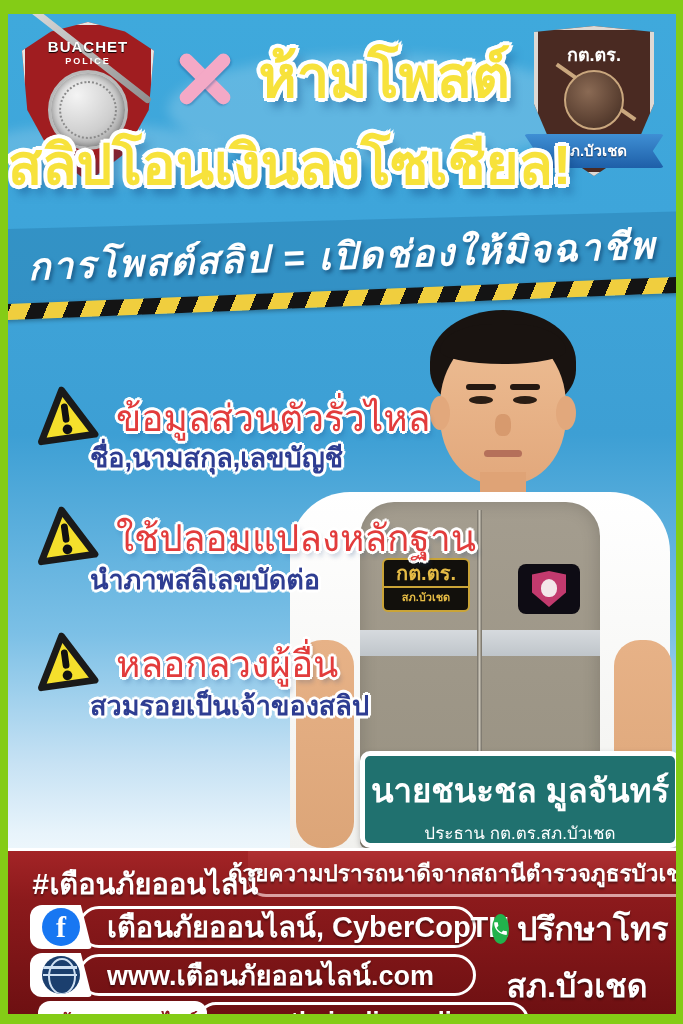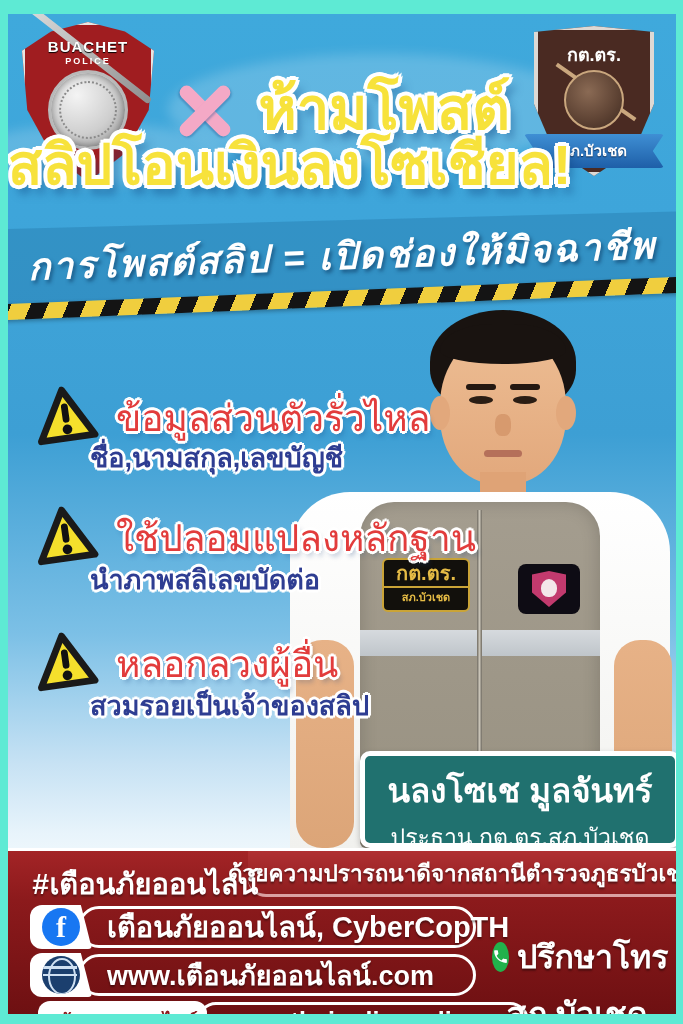--- a/index.html
+++ b/index.html
@@ -1,17 +1,17 @@
 <!DOCTYPE html>
 <html><head>
 <meta charset="utf-8">
 <style>
   * { margin:0; padding:0; box-sizing:border-box; }
   html,body { width:683px; height:1024px; background:#fff; font-family:"Liberation Sans", sans-serif; overflow:hidden; }
-  .page { position:relative; width:683px; height:1024px; background:#5eead4; }
+  .page { position:relative; width:683px; height:1024px; background:#84cc16; }
   .poster { position:absolute; left:8px; top:14px; width:668px; height:1000px; overflow:hidden;
             background:linear-gradient(180deg,#3fa9dc 0%,#3ea5da 20%,#3d9fd4 42%,#7cc0e6 62%,#c7e2f4 75%,#e8f4fb 82%,#eef7fc 84%);}
   
   .cloud { position:absolute; background:rgba(255,255,255,.18); border-radius:50%; filter:blur(6px); }
   .badge-left { position:absolute; left:14px; top:8px; width:132px; height:160px; }
   .shield-red { position:absolute; inset:0; background:#a01d20; border:3px solid #e8e6e2;
                 clip-path:polygon(50% 0,78% 6%,100% 18%,96% 55%,78% 82%,50% 100%,22% 82%,4% 55%,0 18%,22% 6%); }
   .badge-left .arc-top { position:absolute; top:16px; left:0; width:100%; text-align:center; color:#fff; font-weight:bold; font-size:15px; letter-spacing:1px; text-shadow:0 1px 1px #000; }
   .badge-left .arc-sub { position:absolute; top:34px; left:0; width:100%; text-align:center; color:#fff; font-weight:bold; font-size:9px; letter-spacing:2px; }
   .medal { position:absolute; left:26px; top:48px; width:80px; height:80px; border-radius:50%;
@@ -22,21 +22,21 @@
   .badge-right { position:absolute; right:12px; top:12px; width:140px; height:170px; }
   .shield-brown { position:absolute; left:10px; top:0; width:120px; height:150px; background:#4a2a22; border:4px solid #ded9d4;
                   clip-path:polygon(50% 0,100% 4%,100% 52%,84% 82%,50% 100%,16% 82%,0 52%,0 4%); }
   .badge-right .t1 { position:absolute; top:14px; left:10px; width:120px; text-align:center; color:#fff; font-weight:bold; font-size:18px; }
   .medal2 { position:absolute; left:40px; top:44px; width:60px; height:60px; border-radius:50%;
             background:radial-gradient(circle at 40% 35%,#8a6a54,#5d4233 60%,#3c281f); border:2px solid #caa77e; }
   .spear2 { position:absolute; left:24px; top:64px; width:96px; height:4px; background:#caa77e; transform:rotate(35deg); }
   .ribbon { position:absolute; left:0px; top:108px; width:140px; height:34px; background:linear-gradient(180deg,#3f8fd4,#1e5fa8);
             clip-path:polygon(0 0,8% 50%,0 100%,100% 100%,92% 50%,100% 0); border-radius:4px; display:flex; align-items:center; justify-content:center; }
   .ribbon span { color:#fff; font-weight:bold; font-size:15px; text-shadow:0 1px 1px #0a2c56; }
-  .title-row { position:absolute; left:0; top:64px; width:100%; text-align:center; white-space:nowrap; }
+  .title-row { position:absolute; left:0; top:32px; width:100%; text-align:center; white-space:nowrap; }
   .x-mark { display:inline-block; vertical-align:middle; margin-right:18px; position:relative; width:62px; height:62px; }
   .x-mark i { position:absolute; left:-2px; top:26px; width:66px; height:14px; background:#f4a9c6; border-radius:7px; box-shadow:0 2px 2px rgba(30,80,140,.35); }
   .x-mark i:first-child { transform:rotate(45deg); }
   .x-mark i:last-child { transform:rotate(-45deg); }
   .big-yellow { display:inline-block; vertical-align:middle; color:#f7e23b; font-weight:bold; font-size:58px; line-height:1.05;
     text-shadow:-3px -3px 0 #fff,3px -3px 0 #fff,-3px 3px 0 #fff,3px 3px 0 #fff,0 -4px 0 #fff,0 4px 0 #fff,-4px 0 0 #fff,4px 0 0 #fff,6px 9px 8px rgba(15,70,130,.5); }
   .title-row2 { position:absolute; left:0; top:122px; width:100%; white-space:nowrap; }
   .title-row2 .big-yellow { font-size:56px; }
   .sub-band { position:absolute; left:-10px; top:206px; width:700px; height:78px; background:rgba(20,90,140,.25); transform:rotate(-1.5deg); }
   .subtitle { position:absolute; left:0; top:212px; width:100%; text-align:center; color:#fff; font-size:37px; font-weight:bold; font-style:italic;
@@ -70,40 +70,40 @@
   .tri { position:absolute; width:62px; height:58px; transform:rotate(-8deg); }
   .tri svg { width:100%; height:100%; }
   .w-title { position:absolute; color:#e23c3c; font-weight:normal; font-size:37px; white-space:nowrap;
     text-shadow:-2px -2px 0 #fff,2px -2px 0 #fff,-2px 2px 0 #fff,2px 2px 0 #fff,0 -3px 0 #fff,0 3px 0 #fff,-3px 0 0 #fff,3px 0 0 #fff,3px 5px 5px rgba(20,60,120,.35); }
   .w-detail { position:absolute; color:#2e3d92; font-weight:bold; font-size:27px; white-space:nowrap;
     text-shadow:-2px -2px 0 #fff,2px -2px 0 #fff,-2px 2px 0 #fff,2px 2px 0 #fff,0 -3px 0 #fff,0 3px 0 #fff,-3px 0 0 #fff,3px 0 0 #fff; }
   
   .nameplate { position:absolute; left:352px; top:737px; width:320px; height:97px; background:#20716f; border:5px solid #fff; border-radius:10px;
                box-shadow:0 3px 6px rgba(0,0,0,.25); text-align:center; color:#fff; }
   .nameplate .nm { font-size:33px; font-weight:bold; margin-top:8px; white-space:nowrap; }
-  .nameplate .pos { font-size:23px; margin-top:2px; white-space:nowrap; }
+  .nameplate .pos { font-size:17px; margin-top:2px; white-space:nowrap; }
   
   .footer { position:absolute; left:0; top:834px; width:668px; height:166px; background:linear-gradient(180deg,#a32426 0%,#8c1a1c 30%,#6e1012 100%); border-top:3px solid #fff; }
   .hashtag { position:absolute; left:24px; top:10px; color:#fff; font-weight:bold; font-size:29px; white-space:nowrap; text-shadow:0 2px 2px rgba(0,0,0,.4);font-family:Liberation Mono, monospace; }
   .courtesy-box { position:absolute; left:240px; top:0; width:428px; height:46px; background:linear-gradient(180deg,#b03032,#8e1d1f); border-radius:0 0 0 18px;
                   border-bottom:3px solid rgba(255,255,255,.55); display:flex; align-items:center; justify-content:center; }
   .courtesy-box span { color:#fff; font-weight:bold; font-size:22.5px; white-space:nowrap; text-shadow:0 2px 2px rgba(0,0,0,.45); }
   .row { position:absolute; left:22px; height:44px; display:flex; align-items:center; }
   .icon-tile { width:62px; height:44px; background:#fff; border-radius:12px 4px 4px 12px; display:flex; align-items:center; justify-content:center; z-index:2;
                clip-path:polygon(0 0,82% 0,100% 100%,0 100%); }
   .fb-c { width:38px; height:38px; border-radius:50%; background:#1877f2; color:#fff; font-weight:bold; font-size:30px; display:flex; align-items:center; justify-content:center; font-family:"Liberation Serif",serif; }
   .pill { margin-left:-14px; height:42px; border:3px solid #fff; border-radius:22px; display:flex; align-items:center; padding:0 20px 0 26px; }
   .pill span { color:#fff; font-weight:bold; white-space:nowrap; text-shadow:0 2px 2px rgba(0,0,0,.4); }
   .globe-c { width:38px; height:38px; border-radius:50%; background:#1b3f6e; position:relative; overflow:hidden; }
   .globe-c::before { content:""; position:absolute; left:6px; top:2px; width:24px; height:33px; border:2px solid #cfe0f2; border-radius:50%; }
   .globe-c::after { content:""; position:absolute; left:1px; top:11px; width:34px; height:2px; background:#cfe0f2; box-shadow:0 7px 0 #cfe0f2,0 -1px 0 #cfe0f2; }
   .report-tile { height:40px; background:#fff; border-radius:12px; display:flex; align-items:center; justify-content:center; padding:0 10px; z-index:2; }
   .report-tile span { color:#8c1a1c; font-weight:bold; font-size:19px; white-space:nowrap; }
   .phone-col { position:absolute; right:14px; top:52px; width:170px; text-align:center; color:#fff; font-weight:bold; }
-  .phone-line1 { font-size:32px; display:flex; align-items:center; justify-content:flex-start; gap:8px; white-space:nowrap; text-shadow:0 2px 2px rgba(0,0,0,.45);margin-top:28px; }
+  .phone-line1 { font-size:32px; display:flex; align-items:center; justify-content:flex-start; gap:8px; white-space:nowrap; text-shadow:0 2px 2px rgba(0,0,0,.45); }
   .phone-ic { width:30px; height:30px; border-radius:50%; background:#22b24c; display:inline-flex; align-items:center; justify-content:center; }
   .phone-ic svg { width:17px; height:17px; }
   .phone-line2 { font-size:32px; margin-top:6px; white-space:nowrap; text-shadow:0 2px 2px rgba(0,0,0,.45); }
 </style>
 </head>
 <body>
 
 <div class="page">
   <div class="poster">
 
@@ -199,21 +199,21 @@
             <polygon points="32,4 60,54 4,54" fill="#f5e02c" stroke="#1a1a1a" stroke-width="7" stroke-linejoin="round"></polygon>
             <rect x="29" y="18" width="7" height="20" rx="3.5" fill="#111"></rect>
             <circle cx="32.5" cy="45" r="5" fill="#111"></circle>
           </svg>
       </div>
       <div class="w-title" style="left:82px; top:6px;">หลอกลวงผู้อื่น</div>
       <div class="w-detail" style="left:56px; top:56px;">สวมรอยเป็นเจ้าของสลิป</div>
     </div>
 
     <div class="nameplate">
-      <div class="nm">นลงโซเช มูลจันทร์</div>
+      <div class="nm">นายชนะชล มูลจันทร์</div>
       <div class="pos">ประธาน กต.ตร.สภ.บัวเชด</div>
     </div>
 
     <div class="footer">
       <div class="courtesy-box">
         <span>ด้วยความปรารถนาดีจากสถานีตำรวจภูธรบัวเชด</span>
       </div>
       <div class="hashtag">#เตือนภัยออนไลน์</div>
 
       <div class="row" style="top:54px;">

